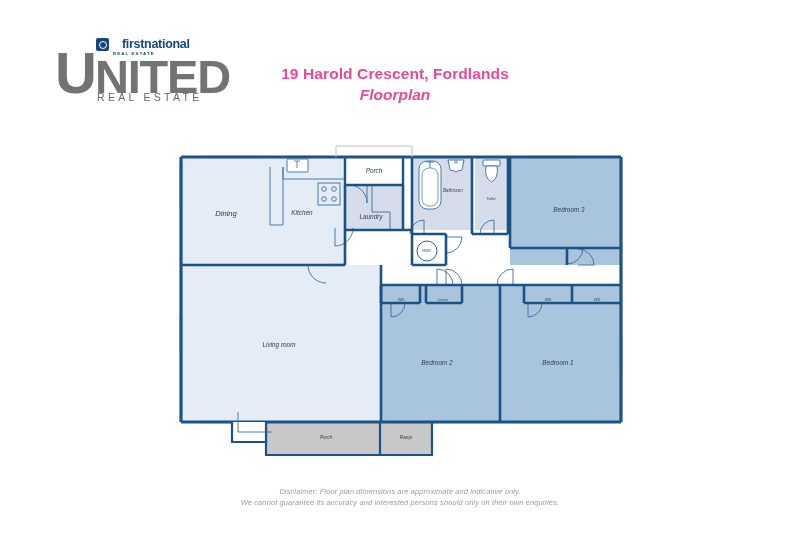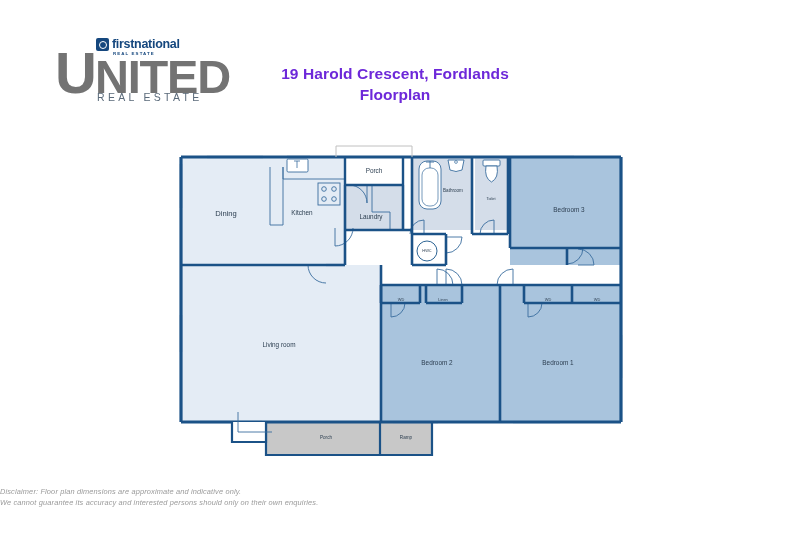--- a/index.html
+++ b/index.html
@@ -25,21 +25,21 @@
   #logo {
     position: absolute;
     left: 55px; top: 33px;
     width: 175px; height: 70px;
   }
   #logo-fn-badge {
     position: absolute;
     left: 41px; top: 5px;
     display: flex;
     align-items: center;
-    gap: 3px;
+    gap: 13px;
   }
   #logo-fn-mark {
     width: 13px; height: 13px;
     background: #15477e;
     border-radius: 2px;
     position: relative;
     flex: none;
   }
   #logo-fn-mark::after {
     content: "";
@@ -85,59 +85,60 @@
     letter-spacing: 3.3px;
     color: #5a6a7a;
     font-weight: normal;
   }
 
   #title-block {
     position: absolute;
     left: 250px; top: 64px;
     width: 290px;
     text-align: center;
-    color: #6d28d9;
+    color: #ec4899;
   }
   #title-line1 {
     font-size: 15.5px;
     font-weight: bold;
     letter-spacing: 0.1px;
     line-height: 1.35;
   }
   #title-line2 {
     font-size: 15.5px;
     font-weight: bold;
     line-height: 1.35;
+    font-style: italic;
   }
 
   
   #plan-wrap {
     position: absolute;
     left: 0; top: 120px;
-    width: 684px; height: 360px;
+    width: 684px; height: 360px; font-style: italic;
   }
   #plan-svg { display: block; }
 
   .room-label {
     font-family: "Liberation Sans", sans-serif;
     fill: #2c3e50;
     text-anchor: middle;
     dominant-baseline: middle;
   }
   .lbl-lg { font-size: 7.6px; }
   .lbl-md { font-size: 6.4px; }
   .lbl-sm { font-size: 4.6px; }
   .lbl-xs { font-size: 3.9px; }
 
   
   #disclaimer {
     position: absolute;
     left: 0; top: 487px;
     width: 800px;
-    text-align: left;
+    text-align: center;
     font-size: 7.4px;
     font-style: italic;
     color: #9a9a9a;
     line-height: 1.45;
     letter-spacing: 0.15px;
   }
 </style>
 </head>
 <body>
 

